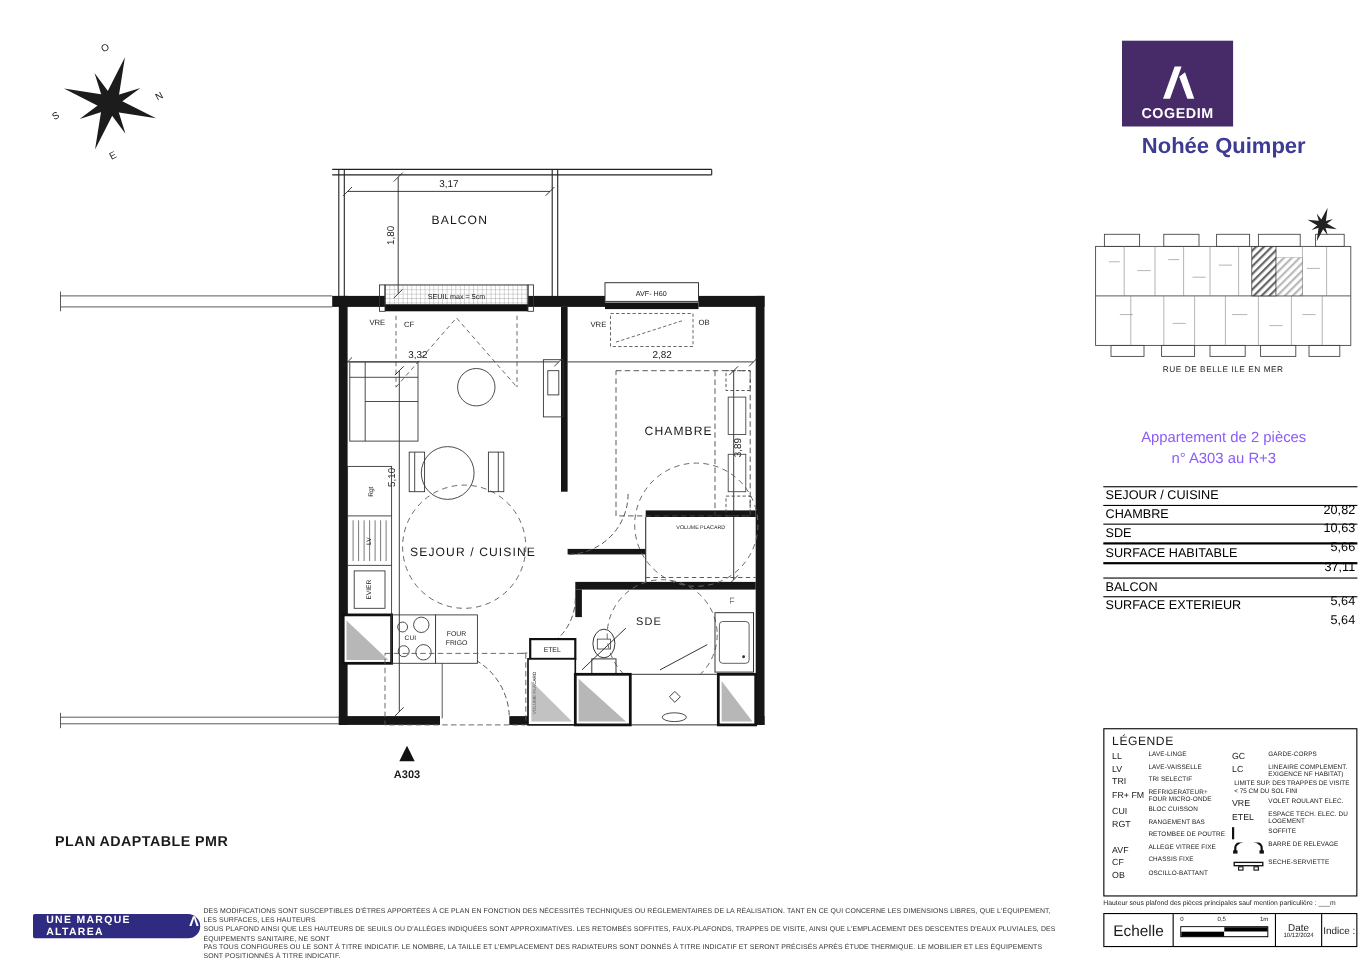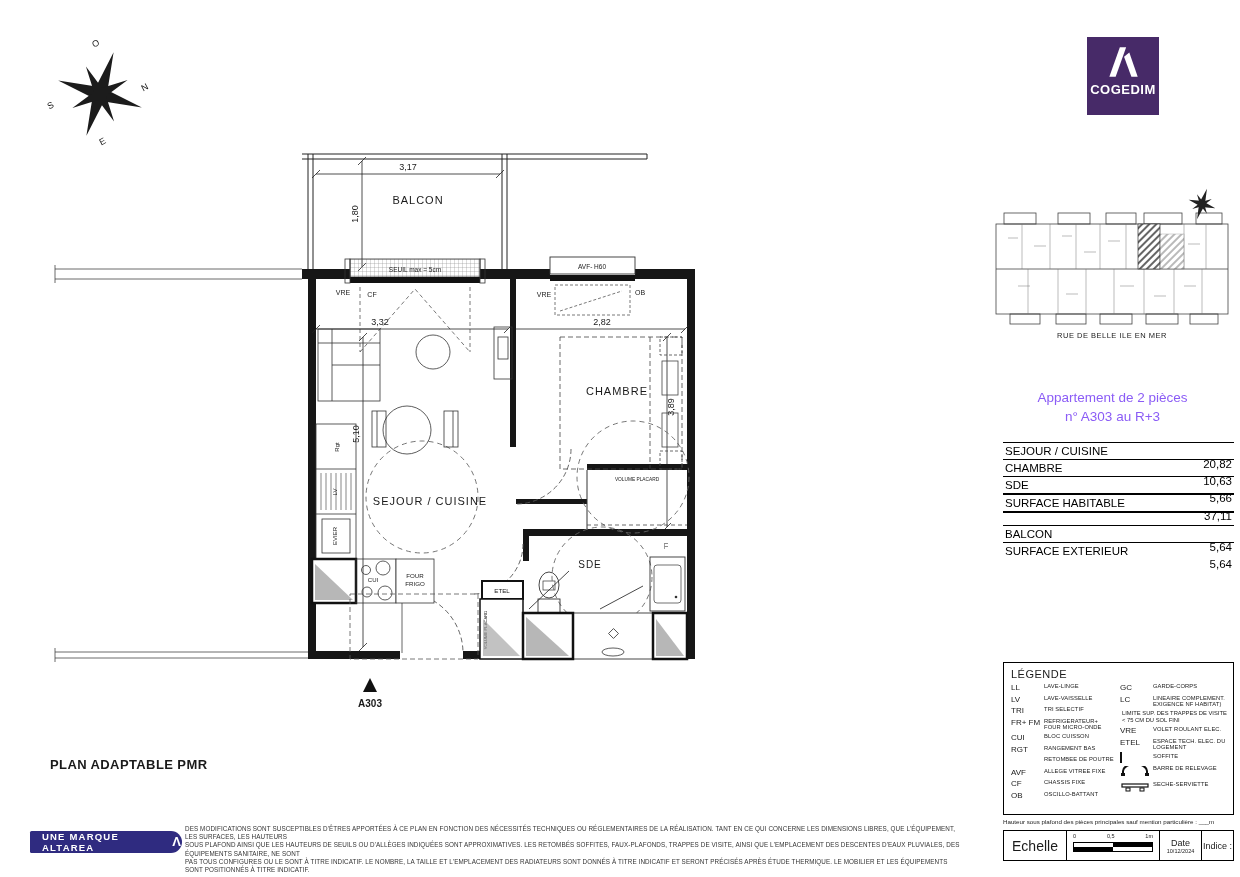--- a/index.html
+++ b/index.html
@@ -2,22 +2,22 @@
 <html><head>
 <meta charset="utf-8">
 <style>
   html,body{margin:0;padding:0;background:#fff;}
   #sheet{position:relative;width:1240px;height:877px;background:#ffffff;overflow:hidden;
          font-family:"Liberation Sans","DejaVu Sans",sans-serif;color:#1a1a1a;}
   .abs{position:absolute;}
   svg text{font-family:"Liberation Sans","DejaVu Sans",sans-serif;fill:#1a1a1a;}
 
   
-  .logo-box{left:1087px;top:37px;width:72px;height:78px;display:flex;flex-direction:column;
-            align-items:center;justify-content:flex-end;padding-bottom:18px;box-sizing:border-box;}
+  .logo-box{left:1020px;top:37px;width:101px;height:78px;display:flex;flex-direction:column;
+            align-items:center;justify-content:flex-end;padding-bottom:5px;box-sizing:border-box;}
   .logo-text{color:#fff;font-weight:bold;font-size:13px;letter-spacing:.5px;}
   .project-name{left:990px;top:122px;width:245px;text-align:center;font-size:20px;font-weight:bold;}
   .address{left:990px;top:152px;width:245px;text-align:center;font-size:9px;font-weight:bold;
            line-height:11px;letter-spacing:.2px;color:#222;}
   .apt-title{left:990px;top:388px;width:245px;text-align:center;font-size:13.5px;line-height:19px;color:#8b5cf6;}
 
   .stable{left:1003px;top:442px;width:231px;font-size:11.5px;color:#000;}
   .srow{display:flex;justify-content:space-between;align-items:center;height:16px;
         border-top:1px solid #000;padding:0 2px;}
   .srow.thick-top{border-top:2.5px solid #000;}
@@ -48,21 +48,21 @@
   .sc-ticks{position:absolute;top:2px;left:6px;width:80px;display:flex;justify-content:space-between;
             font-size:5.5px;}
   .bar-wrap{position:absolute;top:11px;left:6px;width:80px;height:10px;border:1px solid #000;box-sizing:border-box;
             display:grid;grid-template-columns:1fr 1fr;grid-template-rows:1fr 1fr;}
   .bar-b{background:#000;} .bar-w{background:#fff;}
   .sc-date{width:41px;} .sc-date .lbl{font-size:9px;} .sc-date .val{font-size:5.5px;}
   .sc-indice{flex:1;font-size:9px;justify-content:center;}
 
   
   .banner{left:30px;top:831px;width:152px;height:22px;background:#2f2b80;color:#fff;
-          border-radius:2px 14px 14px 2px;display:flex;align-items:center;gap:7px;
+          border-radius:2px 14px 14px 2px;display:flex;gap:7px;
           padding-left:12px;box-sizing:border-box;font-size:9.5px;font-weight:bold;letter-spacing:1.2px;}
   .banner .lam{font-size:13px;font-weight:bold;transform:translateY(-1px);}
   .disclaimer{left:185px;top:825px;width:778px;font-size:6.3px;line-height:8.2px;color:#333;letter-spacing:.1px;}
 
   .pmr{left:50px;top:757px;font-size:13px;font-weight:bold;letter-spacing:.4px;}
 </style>
 </head>
 <body>
 
 <div id="sheet">
@@ -303,20 +303,21 @@
   <div class="abs pmr">PLAN ADAPTABLE PMR</div>
 
   <div class="abs logo-box" id="logoBox" style="background: rgb(71, 42, 104);">
     <svg width="44" height="42" viewBox="0 0 40 40">
       <polygon points="7,35 13,35 23,7 17,7" fill="#fff"></polygon>
       <polygon points="21,16 26,12 34,35 28,35" fill="#fff"></polygon>
     </svg>
     <div class="logo-text">COGEDIM</div>
   </div>
 
+  <div class="abs project-name" id="projName" style="color: rgb(61, 60, 146);">Nohée Quimper</div>
 
   <svg class="abs" style="left:988px;top:186px" width="248" height="160" viewBox="0 0 248 160">
     <defs>
       <pattern id="diag2" width="5" height="5" patternUnits="userSpaceOnUse" patternTransform="rotate(45)">
         <rect width="5" height="5" fill="#fff"></rect>
           <rect width="2" height="5" fill="#666"></rect>
       </pattern>
     </defs>
     <g stroke="#444" stroke-width="0.8" fill="none">
       <rect x="8" y="38" width="232" height="90"></rect>

